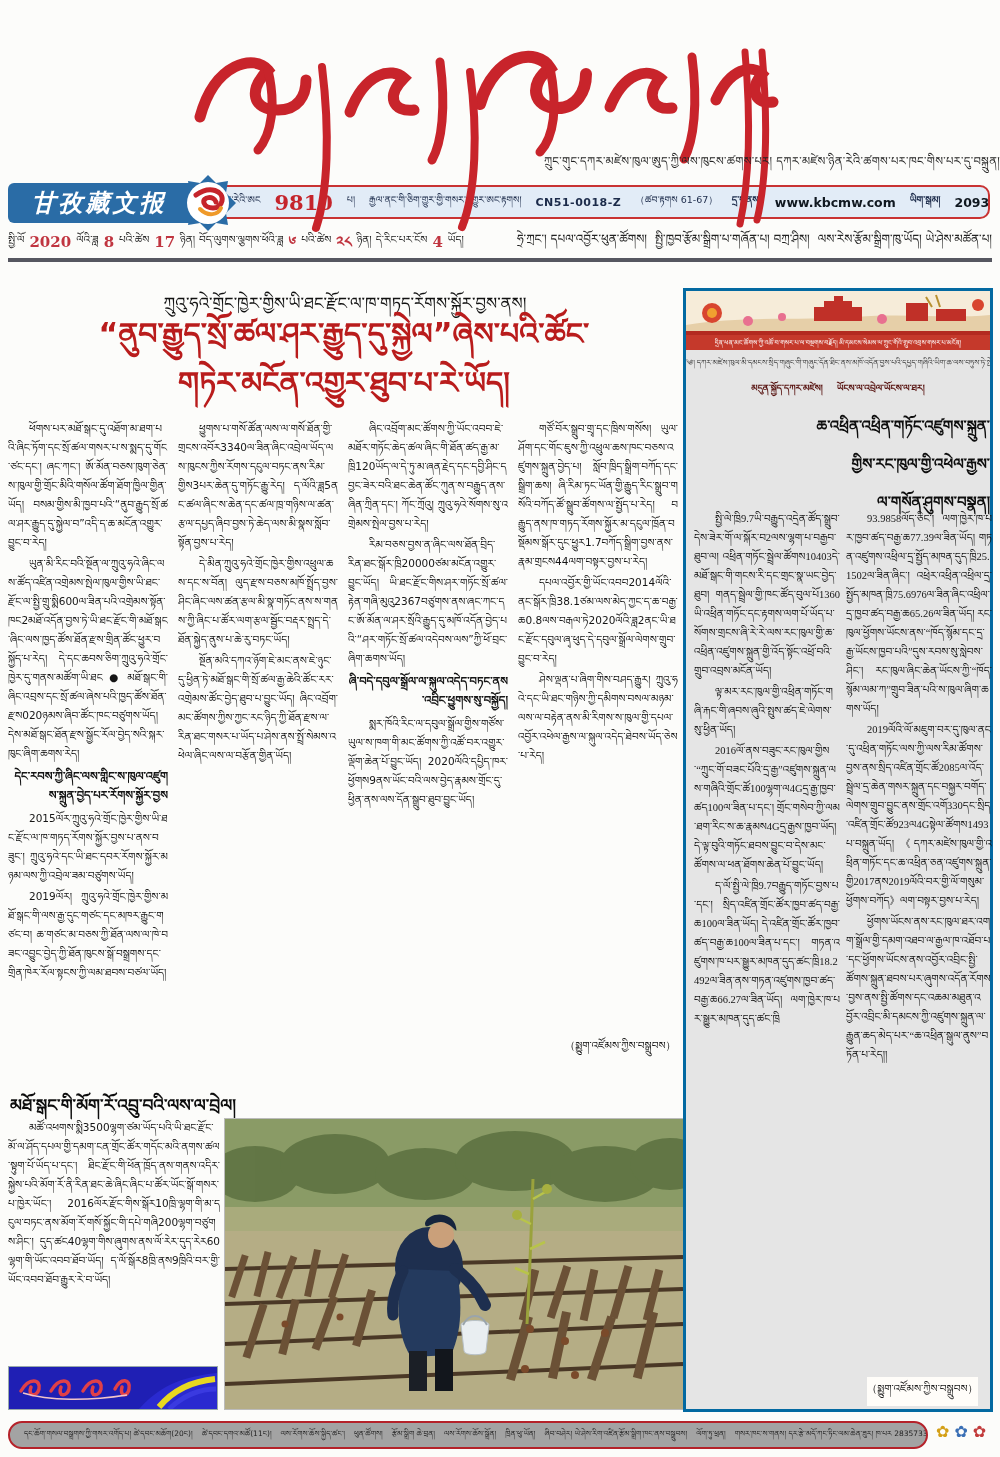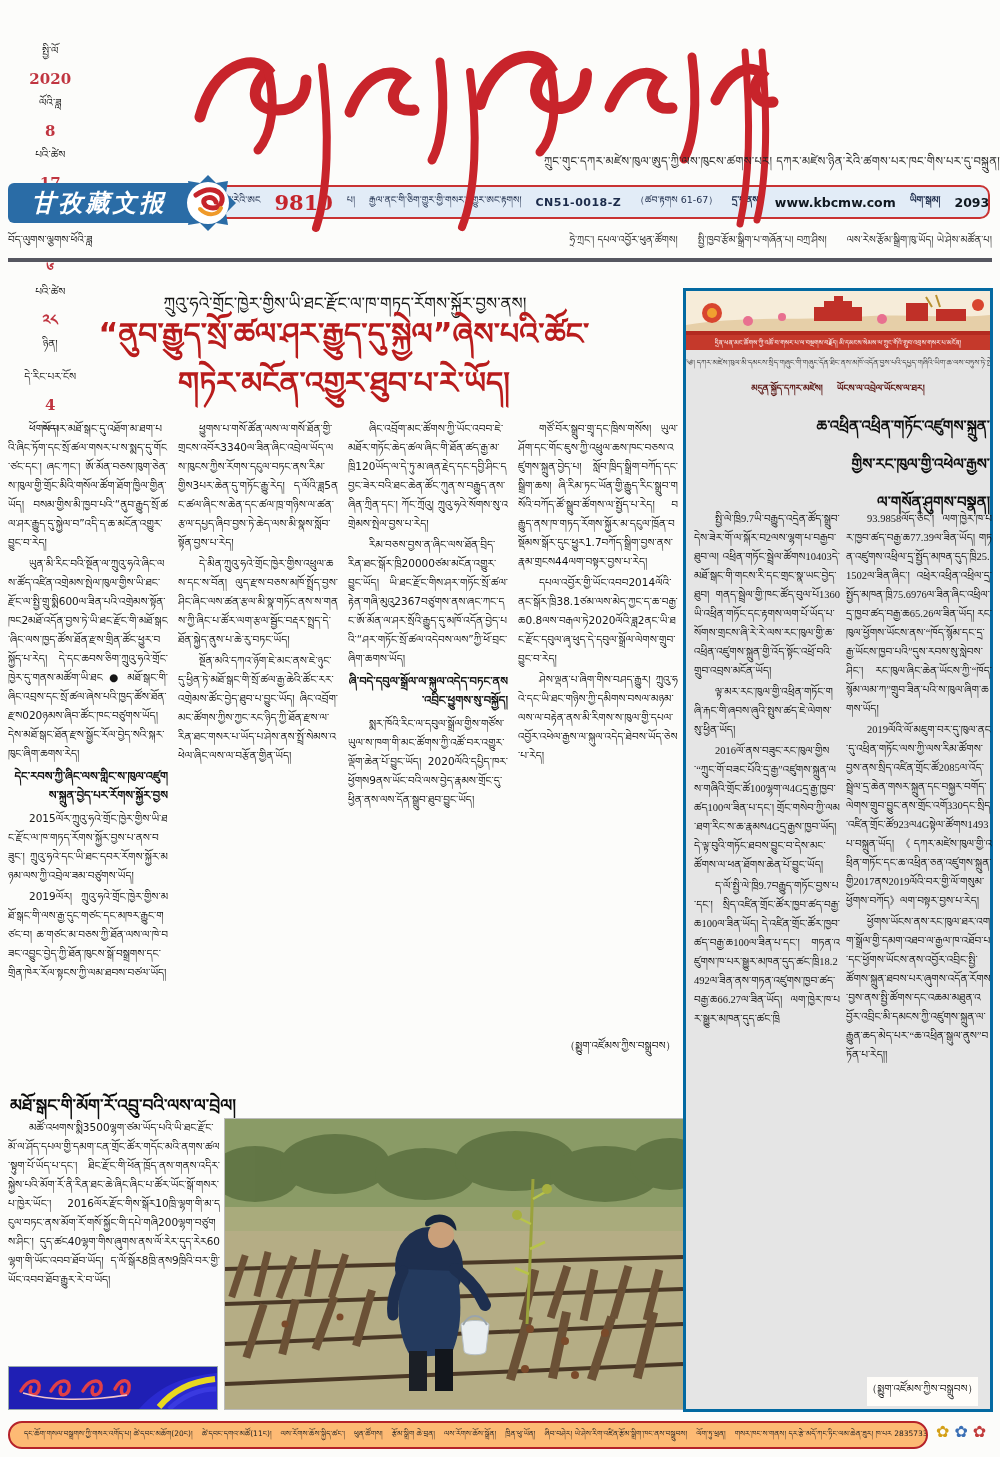--- a/index.html
+++ b/index.html
@@ -31,22 +31,22 @@
   }
   .issue-number{font-family:"DejaVu Serif",serif;font-size:21px;color:#c5242b;font-weight:bold;line-height:1;}
   .cn-code{font-size:11px;font-weight:bold;letter-spacing:.5px;}
   .contact-strong{font-size:12.5px;font-weight:bold;color:#101820;}
   .logo-wrap{position:absolute;left:172px;top:-8px;width:56px;height:56px;z-index:5;}
   
   .dateline{
     position:absolute;left:8px;top:229px;width:984px;height:26px;z-index:2;
     display:flex;align-items:center;justify-content:space-between;font-size:10.5px;color:#222;
   }
-  .dateline-left{display:flex;align-items:center;gap:4px;white-space:nowrap;flex-direction:column;}
-  .dateline-right{display:flex;align-items:flex-start;gap:20px;white-space:nowrap;font-size:10px;}
+  .dateline-left{display:flex;align-items:center;gap:4px;white-space:nowrap;}
+  .dateline-right{display:flex;align-items:flex-start;gap:8px;white-space:nowrap;font-size:12px;}
   .red-num{font-family:"DejaVu Serif",serif;color:#c03540;font-size:15px;font-weight:bold;padding:0 1px;line-height:1;}
   .divider{position:absolute;left:8px;top:258px;width:984px;height:4px;background:#565760;}
   
   .kicker{position:absolute;left:20px;top:285px;width:650px;text-align:center;font-size:16.5px;font-weight:normal;color:#111;}
   .headline{position:absolute;left:14px;top:309px;width:660px;text-align:center;
     font-weight:bold;color:#b91c1c;font-size:30px;line-height:49px;}
   
   .col{position:absolute;top:419px;width:160px;height:662px;overflow:hidden;}
   .tib{font-size:10.5px;line-height:19px;text-align:justify;word-break:break-all;color:#151515;}
   .tib p{margin:0 0 2px 0;text-indent:2em;}
@@ -67,21 +67,21 @@
   .side-strip{height:15px;background:#c5392b;color:#fff;font-size:6.5px;line-height:15px;
     text-align:center;white-space:nowrap;overflow:hidden;}
   .side-note1{margin-top:4px;text-align:center;font-size:7.5px;color:#3a3a3a;white-space:nowrap;overflow:hidden;}
   .side-note2{margin-top:3px;display:flex;justify-content:center;gap:14px;font-size:9px;font-weight:bold;color:#57120f;}
   .side-headline{margin-top:4px;text-align:right;font-weight:bold;color:#0d0d0d;font-size:15px;line-height:38px;}
   .side-col{position:absolute;width:146px;top:218px;height:868px;overflow:hidden;}
   .side-byline{position:absolute;top:1086px;right:12px;font-size:10.5px;background:#fffdf9;}
   
   .footer-strip{
     position:absolute;left:8px;top:1421px;width:920px;height:28px;box-sizing:border-box;
-    border:2px solid #b5222a;border-radius:14px;background:#fdba74;
+    border:2px solid #b5222a;border-radius:14px;background:#a3a3a3;
     display:flex;align-items:center;gap:9px;padding:0 14px;
     font-size:7.5px;color:#222;white-space:nowrap;overflow:hidden;
   }
   .footer-emblems{position:absolute;left:936px;top:1422px;display:flex;gap:5px;font-size:16px;}
   .emblem-gold::before{content:"✿";color:#d4a017;}
   .emblem-blue::before{content:"✿";color:#3a6fb5;}
   .emblem-red::before{content:"✿";color:#c23b3b;}
 </style>
 </head>
 <body>

